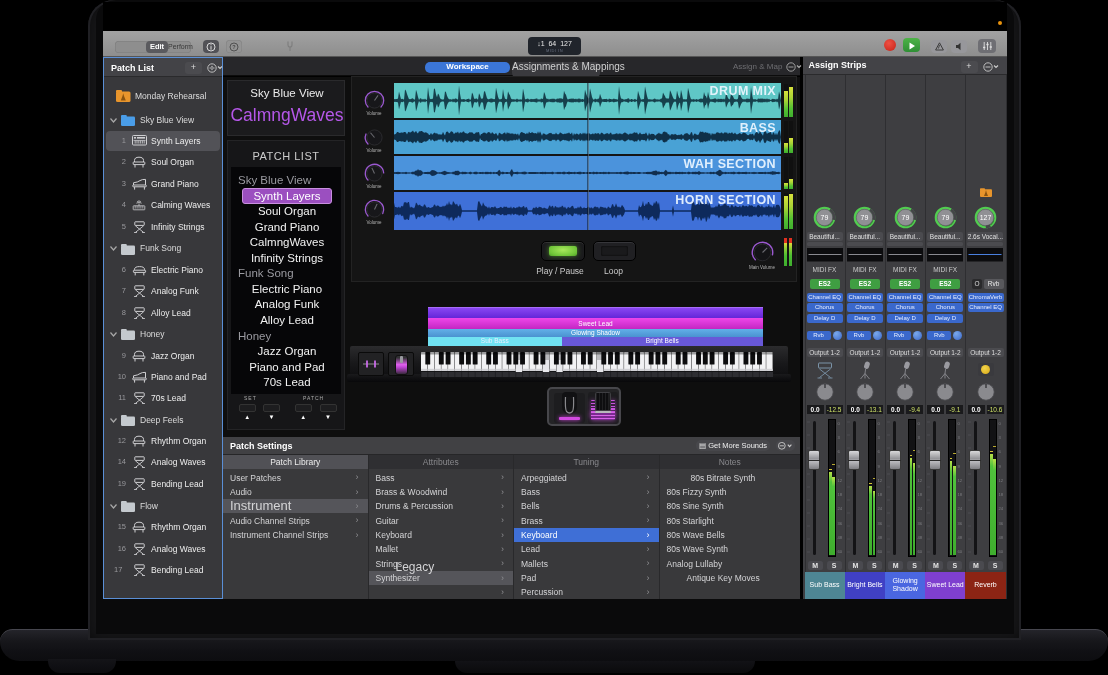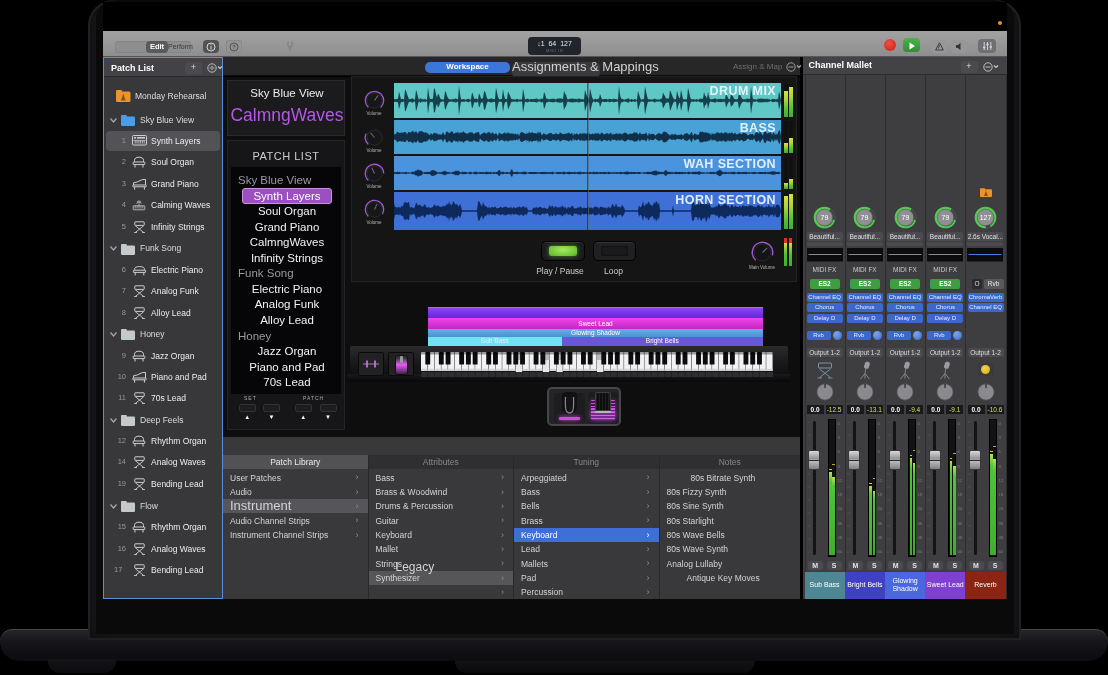--- a/index.html
+++ b/index.html
@@ -298,21 +298,21 @@
           <line x1="3.4" y1="4.8" x2="11.6" y2="11.4"></line>
           <line x1="11.6" y1="4.8" x2="3.4" y2="11.4"></line>
           <line x1="2" y1="11.6" x2="5" y2="11.6"></line>
           <line x1="10" y1="11.6" x2="13" y2="11.6"></line>
         </g>
       </svg>
       <div class="abs" style="left:47px;top:506px;font-size:8.5px;color:#ededed;line-height:12px;">Bending Lead</div>
     </div>
     <div class="abs" style="left:120px;top:55px;width:577px;height:19px;background:#27272a;border-bottom:1px solid #0c0c0c;">
  <div class="abs" style="left:202px;top:5px;width:85px;height:10.5px;background:#3b76d8;border-radius:5px;color:#fff;font-size:8px;font-weight:bold;line-height:10.5px;text-align:center;">Workspace</div>
- <div class="abs" style="left:289px;top:5px;width:88px;height:16px;background:#3a3a3e;border-radius:5px;color:#d0d0d0;font-size:13px;line-height:10.5px;text-align:center;white-space:nowrap;">Assignments &amp; Mappings</div>
+ <div class="abs" style="left:289px;top:5px;width:88px;height:16px;background:#3a3a3e;border-radius:5px;color:#d0d0d0;font-size:10px;line-height:10.5px;text-align:center;white-space:nowrap;">Assignments &amp; Mappings</div>
  <div class="abs" style="left:510px;top:4px;height:11px;color:#6e6e72;font-size:8px;line-height:11px;">Assign &amp; Map</div>
  <svg class="abs" style="left:563px;top:4.5px" width="16" height="10" viewBox="0 0 16 10">
         <circle cx="5" cy="5" r="4.2" fill="none" stroke="#aaa" stroke-width="0.9"></circle>
         <line x1="2.5" y1="5" x2="7.5" y2="5" stroke="#aaa" stroke-width="0.9"></line>
         <path d="M11 3.5 L13 5.5 L15 3.5" fill="none" stroke="#aaa" stroke-width="1.1"></path>
       </svg>
 </div>
 <div class="abs" style="left:120px;top:75px;width:577px;height:360px;background:#0e0e0e;"></div>
     <div class="abs" style="left:248px;top:74px;width:446px;height:206px;background:#151515;border:1px solid #232323;"></div>
     <svg class="abs" style="left:258.5px;top:86.0px" width="25" height="25" viewBox="0 0 25 25">
@@ -670,20 +670,30 @@
 <div class="abs" style="left:39px;top:3px;width:30px;height:32.5px;background:#1d1d1f;border-radius:3px;">
   <div class="abs" style="left:3px;top:8px;width:4.5px;height:16px;background:repeating-linear-gradient(#c853dc 0 1.4px,#3a1f42 1.4px 2.8px);border-radius:1px;box-shadow:0 0 4px rgba(200,80,220,0.6);"></div>
   <div class="abs" style="left:22.5px;top:8px;width:4.5px;height:16px;background:repeating-linear-gradient(#c853dc 0 1.4px,#3a1f42 1.4px 2.8px);border-radius:1px;box-shadow:0 0 4px rgba(200,80,220,0.6);"></div>
   <div class="abs" style="left:3px;top:20px;width:24px;height:8px;background:repeating-linear-gradient(#d862e8 0 1.4px,#7a2a90 1.4px 2.8px);border-radius:1px;box-shadow:0 0 5px rgba(210,90,230,0.7);"></div>
   <div class="abs" style="left:7px;top:0px;width:16px;height:19px;background:linear-gradient(#232325,#141416);border:1px solid #3e3e42;border-radius:1.5px;"></div>
   <div class="abs" style="left:8.5px;top:1px;width:13px;height:17px;background:repeating-linear-gradient(90deg,#202022 0 1.5px,#0e0e10 1.5px 3px);"></div>
   <div class="abs" style="left:7px;top:19px;width:16px;height:2.5px;background:#b8b8bc;border-radius:1px;"></div>
 </div>
 </div>
     <div class="abs" style="left:120px;top:435px;width:577px;height:162px;background:#39393b;">
+<div class="abs" style="left:0;top:0;width:577px;height:18px;background:#414144;border-bottom:1px solid #262628;">
+  <div class="abs" style="left:7px;top:3.5px;font-size:9px;font-weight:bold;color:#fff;">Patch Settings</div>
+  <div class="abs" style="left:473px;top:3px;width:74px;height:11px;background:#47474b;border-radius:5px;color:#eee;font-size:7.5px;line-height:11px;text-align:center;">▤ Get More Sounds</div>
+  <div class="abs" style="left:552.5px;top:3px;width:19px;height:11px;background:#47474b;border-radius:5px;"></div>
+  <svg class="abs" style="left:555px;top:4.8px" width="15" height="8" viewBox="0 0 15 8">
+          <circle cx="3.8" cy="3.8" r="3.4" fill="none" stroke="#ccc" stroke-width="0.9"></circle>
+          <line x1="1.7" y1="3.8" x2="5.9" y2="3.8" stroke="#ccc" stroke-width="0.9"></line>
+          <path d="M9.8 2.6 L11.6 4.6 L13.4 2.6" fill="none" stroke="#ccc" stroke-width="1.1"></path>
+        </svg>
+</div>
 <div class="abs" style="left:0;top:18px;width:144.5px;height:14px;background:#515156;color:#ededed;font-size:8.5px;line-height:14px;text-align:center;">Patch Library</div>
 <div class="abs" style="left:145.5px;top:18px;width:144.5px;height:14px;background:#2f2f32;color:#88888c;font-size:8.5px;line-height:14px;text-align:center;">Attributes</div>
 <div class="abs" style="left:291px;top:18px;width:144.5px;height:14px;background:#2f2f32;color:#88888c;font-size:8.5px;line-height:14px;text-align:center;">Tuning</div>
 <div class="abs" style="left:436.5px;top:18px;width:140.5px;height:14px;background:#2f2f32;color:#88888c;font-size:8.5px;line-height:14px;text-align:center;">Notes</div>
 <div class="abs" style="left:144.5px;top:18px;width:1px;height:144px;background:#29292b;"></div>
 <div class="abs" style="left:290px;top:18px;width:1px;height:144px;background:#29292b;"></div>
 <div class="abs" style="left:435.5px;top:18px;width:1px;height:144px;background:#29292b;"></div>
 </div>
     <div class="abs" style="left:127px;top:469.6px;font-size:8.5px;color:#d4d4d6;line-height:12px;">User Patches</div>
     <div class="abs" style="left:252.5px;top:469.1px;font-size:9px;color:#8e8e92;line-height:12px;">›</div>
@@ -738,21 +748,21 @@
     <div class="abs" style="left:563.5px;top:484.0px;font-size:8.5px;color:#d4d4d6;line-height:12px;">80s Fizzy Synth</div>
     <div class="abs" style="left:563.5px;top:498.3px;font-size:8.5px;color:#d4d4d6;line-height:12px;">80s Sine Synth</div>
     <div class="abs" style="left:563.5px;top:512.7px;font-size:8.5px;color:#d4d4d6;line-height:12px;">80s Starlight</div>
     <div class="abs" style="left:563.5px;top:527.0px;font-size:8.5px;color:#d4d4d6;line-height:12px;">80s Wave Bells</div>
     <div class="abs" style="left:563.5px;top:541.4px;font-size:8.5px;color:#d4d4d6;line-height:12px;">80s Wave Synth</div>
     <div class="abs" style="left:563.5px;top:555.7px;font-size:8.5px;color:#d4d4d6;line-height:12px;">Analog Lullaby</div>
     <div class="abs" style="left:563.5px;top:570.1px;font-size:8.5px;color:#d4d4d6;line-height:12px;margin-left:20px;">Antique Key Moves</div>
     <div class="abs" style="left:563.5px;top:584.4px;font-size:10px;color:#d4d4d6;line-height:12px;margin-top:36px;">Arcturus</div>
     <div class="abs" style="left:699.5px;top:55px;width:204.5px;height:542px;background:#3e3e41;">
 <div class="abs" style="left:0;top:0;width:204.5px;height:17.5px;background:#434347;border-bottom:1px solid #2a2a2c;"></div>
-<div class="abs" style="left:6px;top:3px;font-size:9px;font-weight:bold;color:#fff;">Channel Mallet</div>
+<div class="abs" style="left:6px;top:3px;font-size:9px;font-weight:bold;color:#fff;">Assign Strips</div>
 <div class="abs" style="left:158px;top:3.5px;width:17px;height:12px;background:#4b4b4f;border-radius:3px;color:#ddd;font-size:9px;line-height:11px;text-align:center;">+</div>
 <svg class="abs" style="left:180px;top:4.5px" width="16" height="10" viewBox="0 0 16 10">
         <circle cx="5" cy="5" r="4.2" fill="none" stroke="#ccc" stroke-width="0.9"></circle>
         <line x1="2.5" y1="5" x2="7.5" y2="5" stroke="#ccc" stroke-width="0.9"></line>
         <path d="M11 3.5 L13 5.5 L15 3.5" fill="none" stroke="#ccc" stroke-width="1.1"></path>
       </svg>
 </div>
     <div class="abs" style="left:701.5px;top:73px;width:1px;height:524px;background:#2e2e31;"></div>
     <div class="abs" style="left:741.7px;top:73px;width:1px;height:524px;background:#2e2e31;"></div>
     <div class="abs" style="left:781.9px;top:73px;width:1px;height:524px;background:#2e2e31;"></div>

